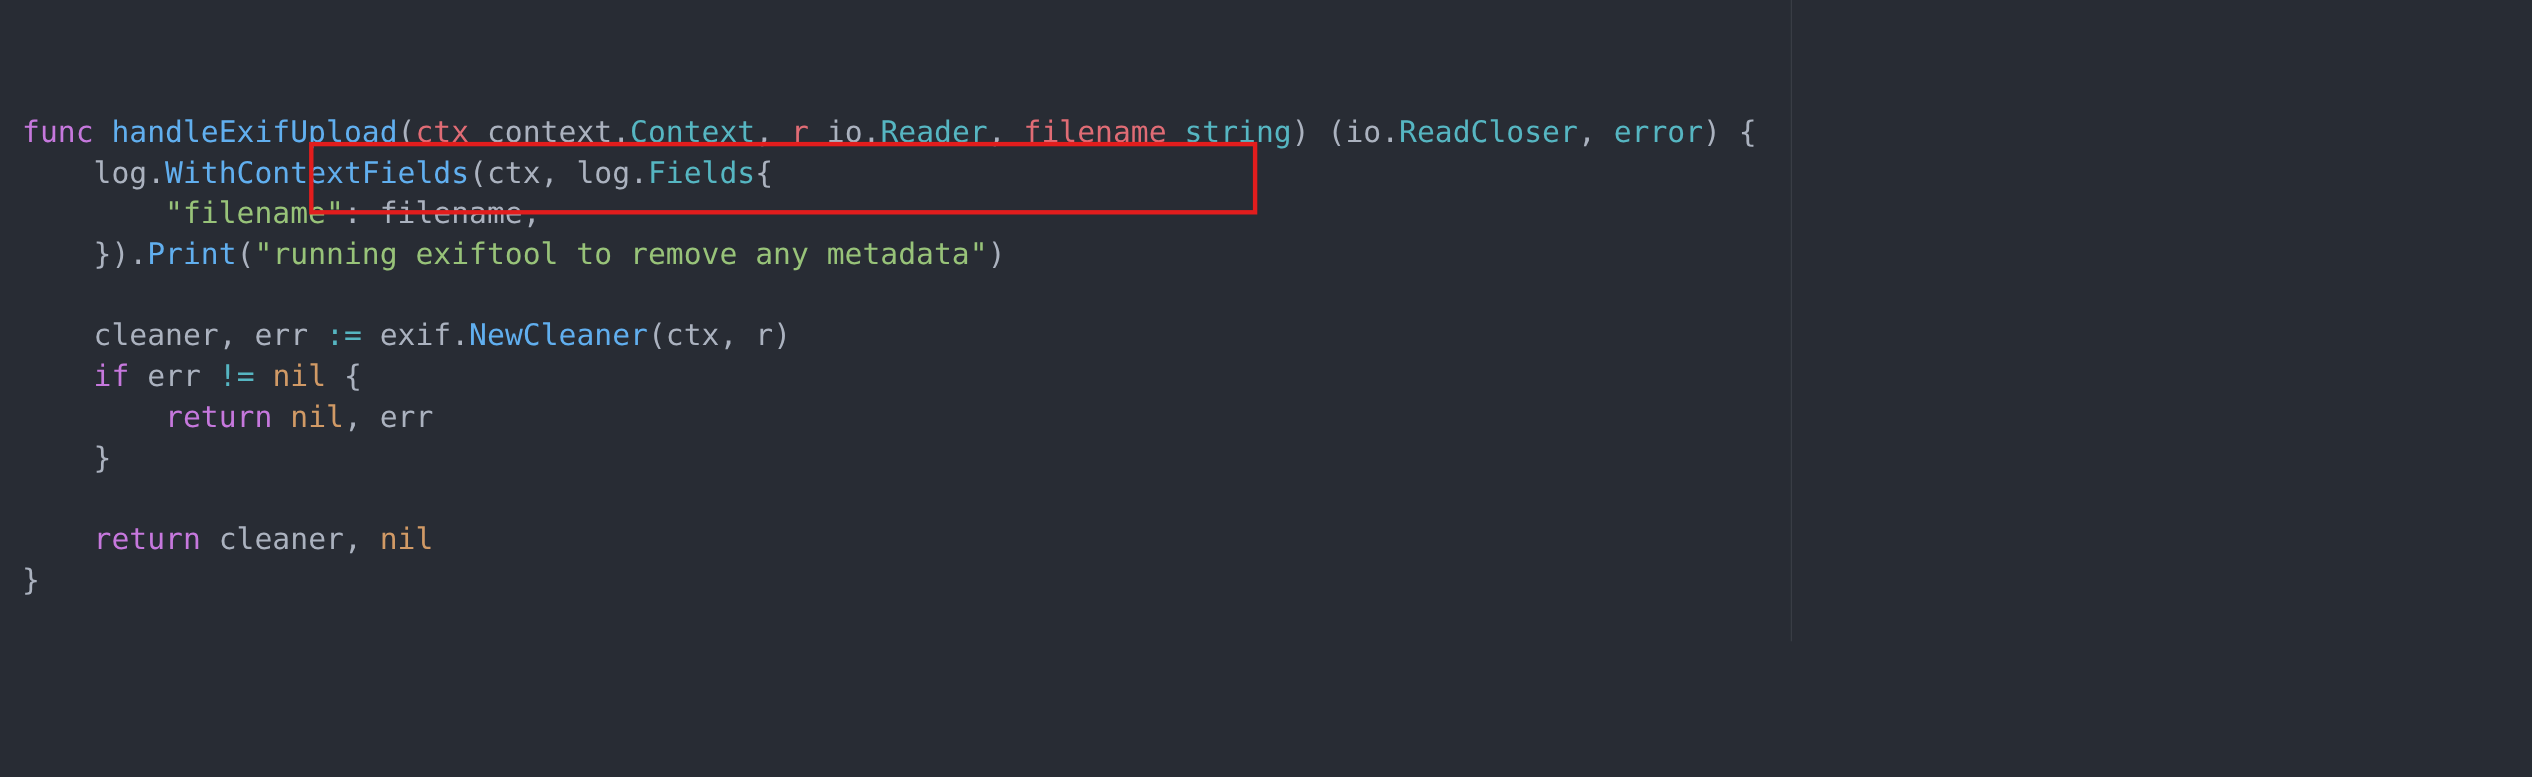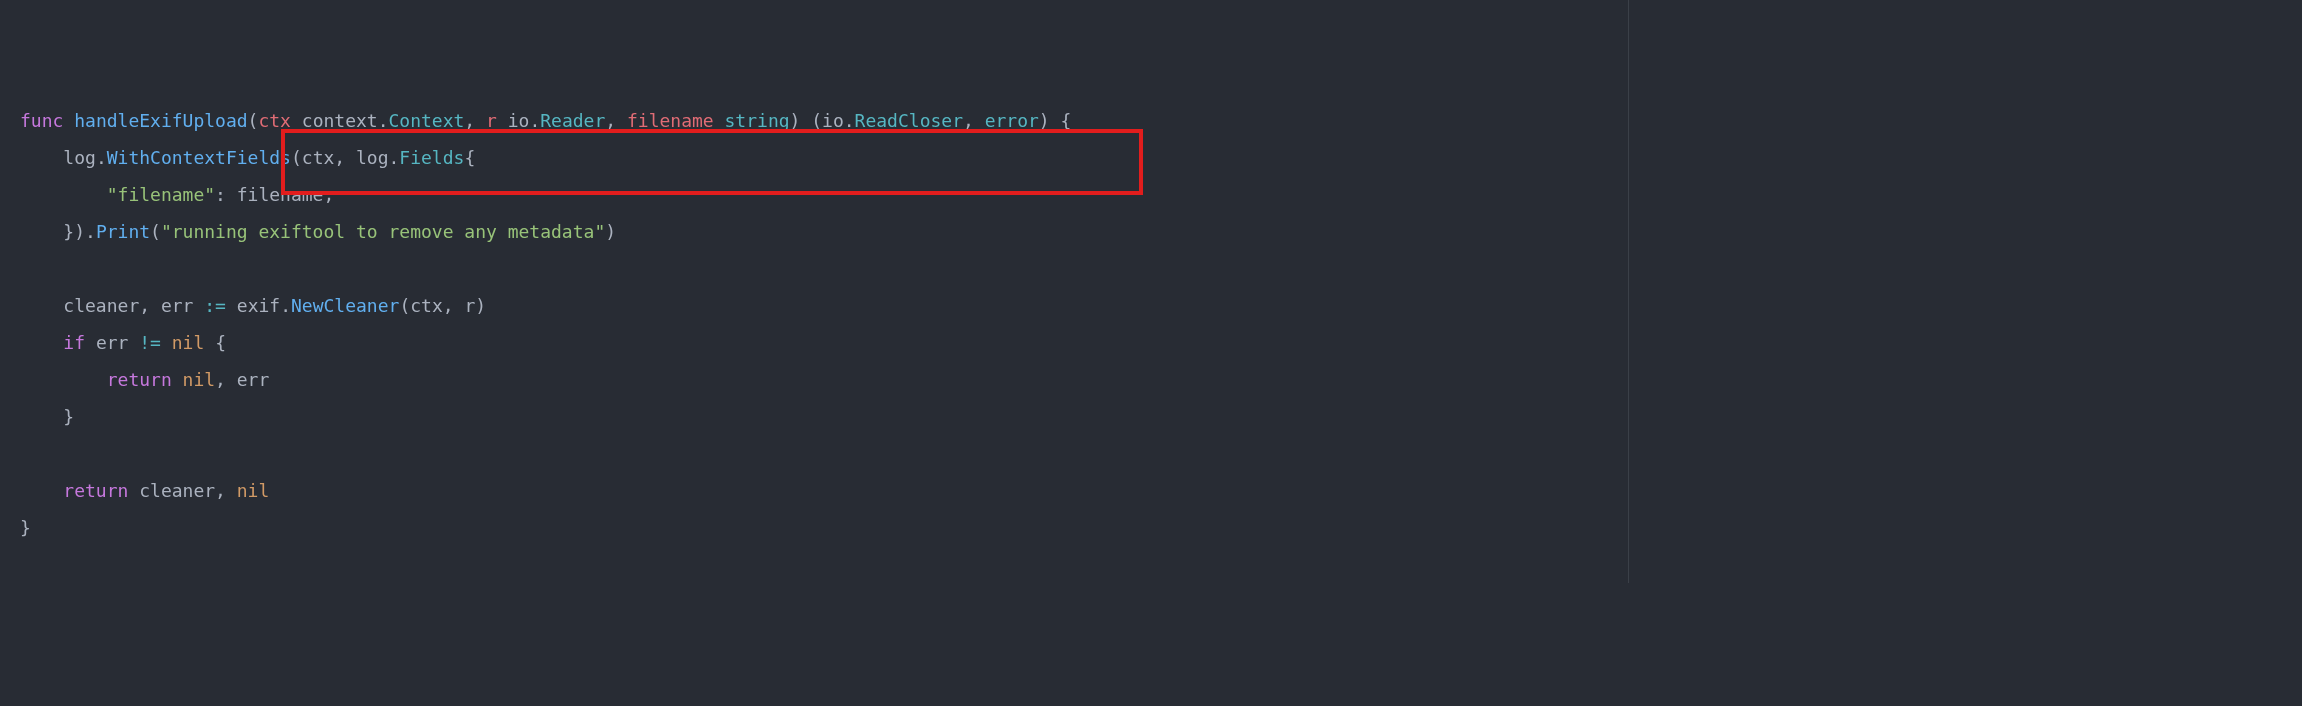--- a/index.html
+++ b/index.html
@@ -7,21 +7,21 @@
     padding: 0;
     background: #282c34;
     width: 2302px;
     height: 706px;
     overflow: hidden;
     font-family: "SF Mono", "Menlo", "Consolas", "DejaVu Sans Mono", monospace;
   }
   .editor {
     position: relative;
     padding: 28px 0 0 20px;
-    font-size: 18px;
+    font-size: 27px;
     line-height: 37px;
     white-space: pre;
     color: #abb2bf;
     letter-spacing: 0;
   }
   .ruler {
     position: absolute;
     top: 0;
     bottom: 0;
     left: 1628px; 

